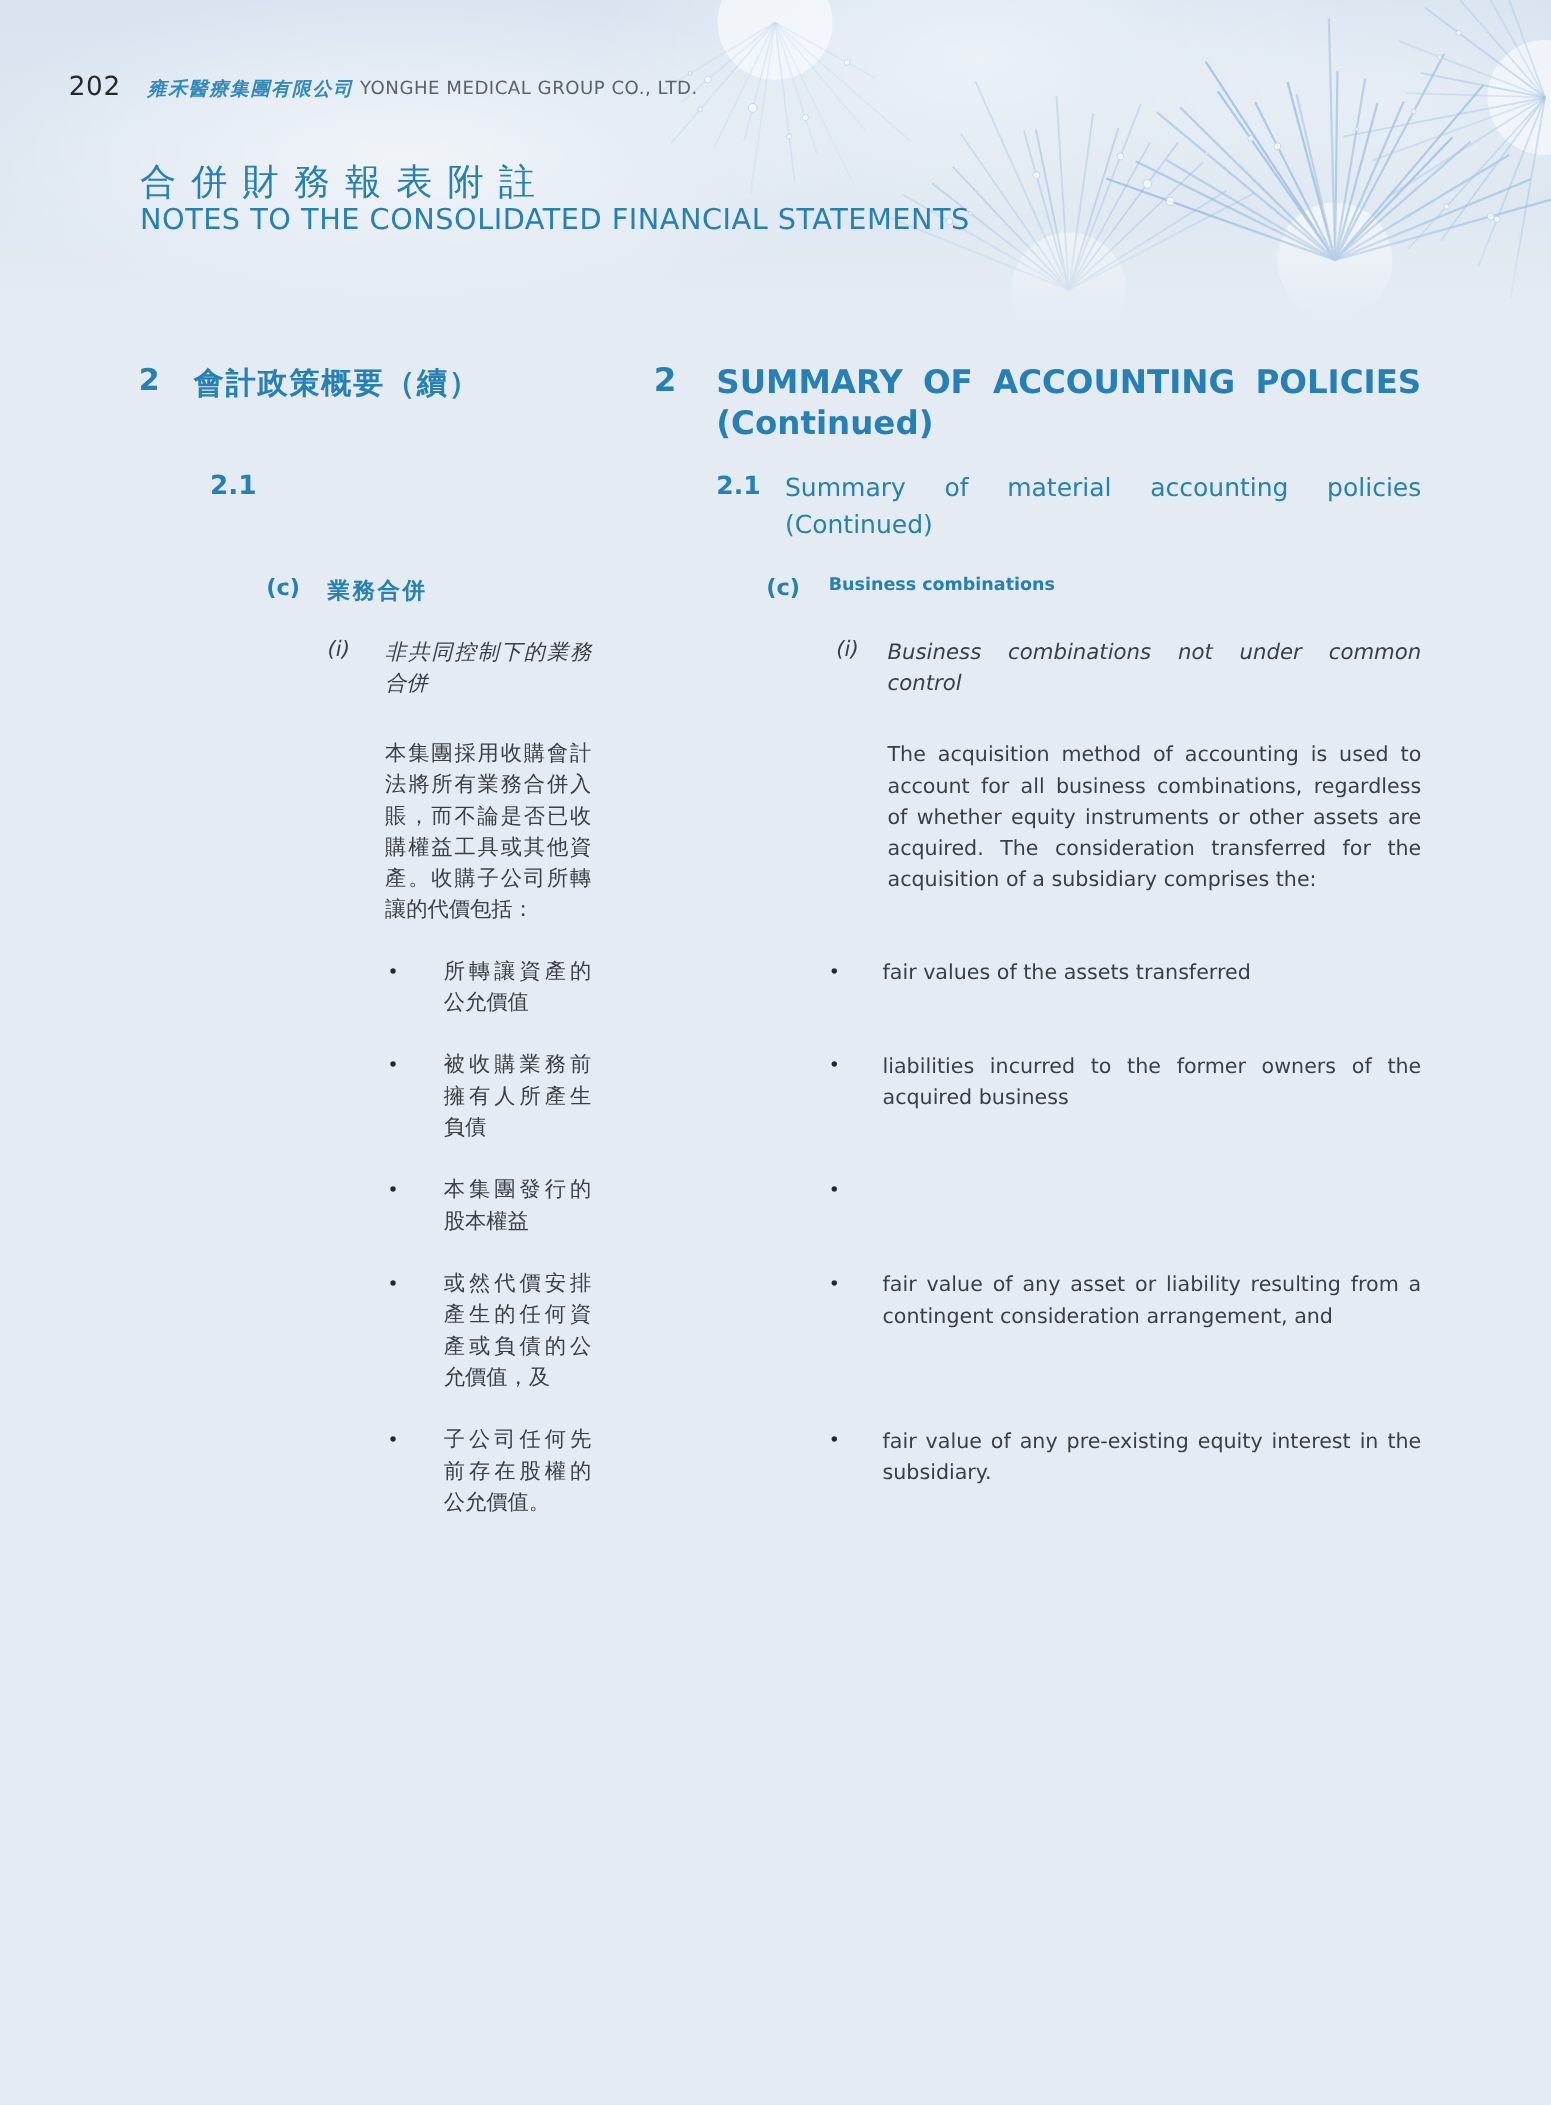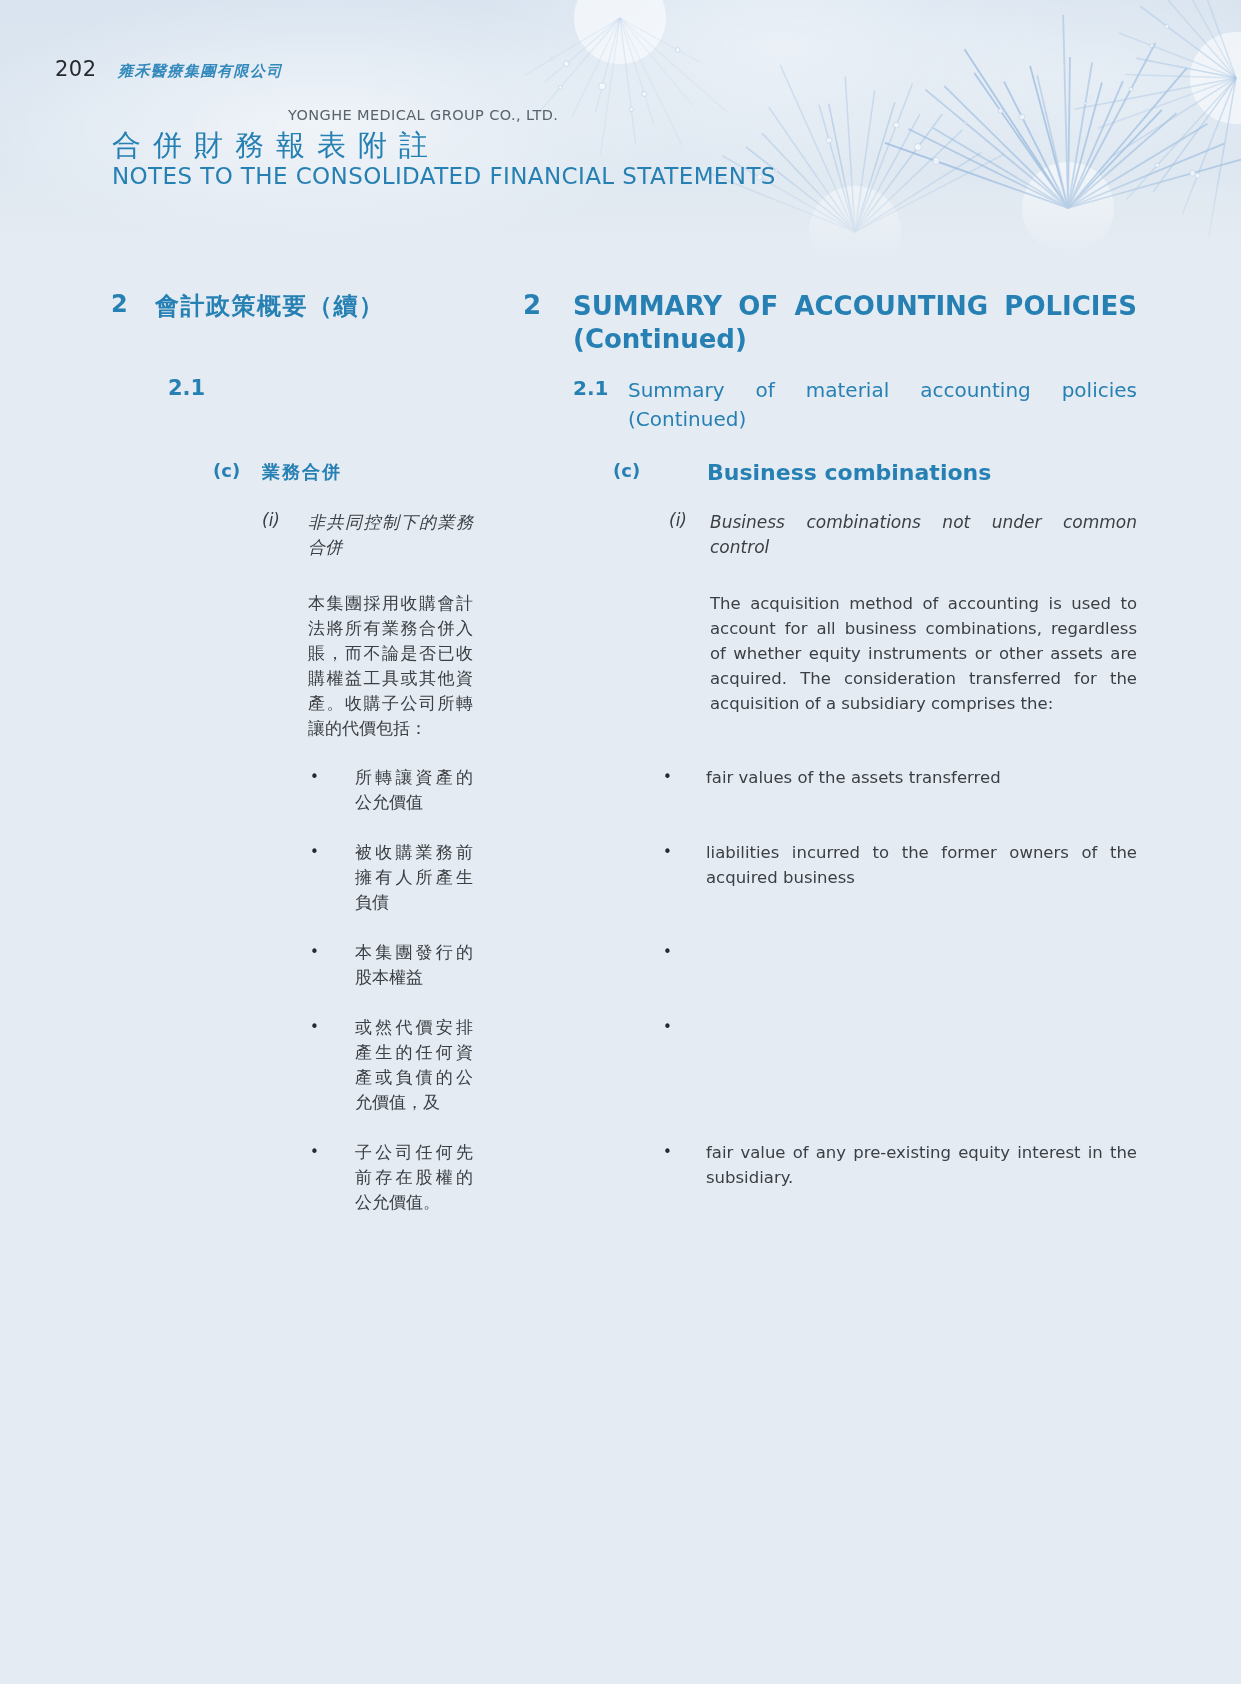--- a/index.html
+++ b/index.html
@@ -13,21 +13,21 @@
            radial-gradient(ellipse 520px 190px at 26% 48%, rgba(255,255,255,.55), rgba(255,255,255,0) 70%),
            radial-gradient(ellipse 430px 210px at 63% 18%, rgba(255,255,255,.45), rgba(255,255,255,0) 72%),
            radial-gradient(ellipse 300px 160px at 88% 30%, rgba(255,255,255,.30), rgba(255,255,255,0) 70%),
            linear-gradient(180deg,#d9e4f0,#dfe8f1 70%,#e3eaf2 100%);}
   .decor svg{position:absolute;left:0;top:0;}
   .decor-fade{position:absolute;left:0;top:170px;width:1241px;height:92px;
          background:linear-gradient(180deg,rgba(228,235,242,0),#e4ebf2 92%);}
   
   .pagenum{position:absolute;left:55px;top:57px;font-size:21px;color:#26282c;letter-spacing:.5px;}
   .company-zh{position:absolute;left:118px;top:62px;font-size:15px;font-weight:bold;color:#3389bc;letter-spacing:1.5px;font-style:italic;}
-  .company-en{position:absolute;left:288px;top:63px;font-size:14.5px;color:#59636b;letter-spacing:.4px;margin-top:44px;}
+  .company-en{position:absolute;left:288px;top:63px;font-size:14.5px;color:#59636b;letter-spacing:.4px;}
   .title-zh{position:absolute;left:112px;top:126px;font-size:29px;color:#2b80ad;letter-spacing:12px;white-space:nowrap;}
   .title-en{position:absolute;left:112px;top:163px;font-size:23px;color:#2b80ad;letter-spacing:.4px;white-space:nowrap;text-align:center;}
   
   .row{position:absolute;left:111px;width:1026px;display:flex;justify-content:space-between;}
   .cellL{width:362px;flex:none;box-sizing:border-box;display:flex;}
   .cellR{width:614px;flex:none;box-sizing:border-box;display:flex;}
   .accent{color:#2680b3;}
   .lbl{flex:none;}
   .jlines .ln{text-align:justify;}
   .jlines .ln:not(:last-child){text-align-last:justify;}
@@ -42,21 +42,21 @@
   .subL .txt{width:260px;font-size:21px;font-weight:bold;line-height:29px;}
   .subR{padding-left:50px;}
   .subR .lbl{width:55px;font-size:20px;font-weight:bold;}
   .subR .txt{width:509px;font-size:20px;font-weight:normal;line-height:29px;}
   
   .cL{padding-left:102px;}
   .cL .lbl{width:49px;font-size:18px;font-weight:bold;}
   .cL .txt{font-size:18px;font-weight:bold;letter-spacing:2px;}
   .cR{padding-left:90px;}
   .cR .lbl{width:50px;font-size:18px;font-weight:bold;}
-  .cR .txt{font-size:22px;font-weight:bold;margin-left:44px;}
+  .cR .txt{font-size:14px;font-weight:bold;}
   
   .iL{padding-left:151px;font-style:italic;}
   .iL .lbl{width:46px;font-size:17px;}
   .iL .txt{width:165px;font-size:17px;line-height:25px;}
   .iR{padding-left:146px;font-style:italic;}
   .iR .lbl{width:41px;font-size:17px;}
   .iR .txt{width:427px;font-size:17px;line-height:25px;}
   
   .pL{padding-left:197px;}
   .pL .txt{width:166px;font-size:17px;line-height:25px;text-align:justify;}
@@ -278,20 +278,21 @@
     </div>
   </div>
 
   <div class="row" style="top:1015px">
     <div class="cellL bL">
       <div class="dot">•</div>
       <div class="txt">或然代價安排產生的任何資產或負債的公允價值，及</div>
     </div>
     <div class="cellR bR">
       <div class="dot">•</div>
+      <div class="txt">fair value of any asset or liability resulting from a contingent consideration arrangement, and</div>
     </div>
   </div>
 
   <div class="row" style="top:1140px">
     <div class="cellL bL">
       <div class="dot">•</div>
       <div class="txt">子公司任何先前存在股權的公允價值。</div>
     </div>
     <div class="cellR bR">
       <div class="dot">•</div>

